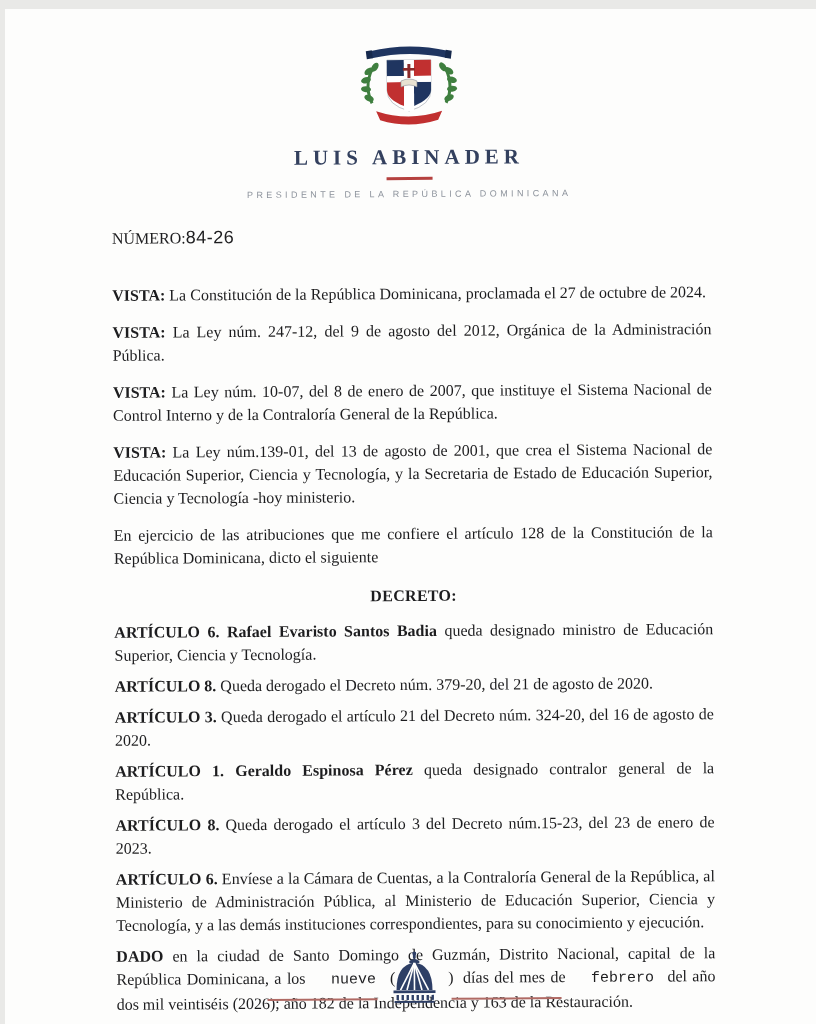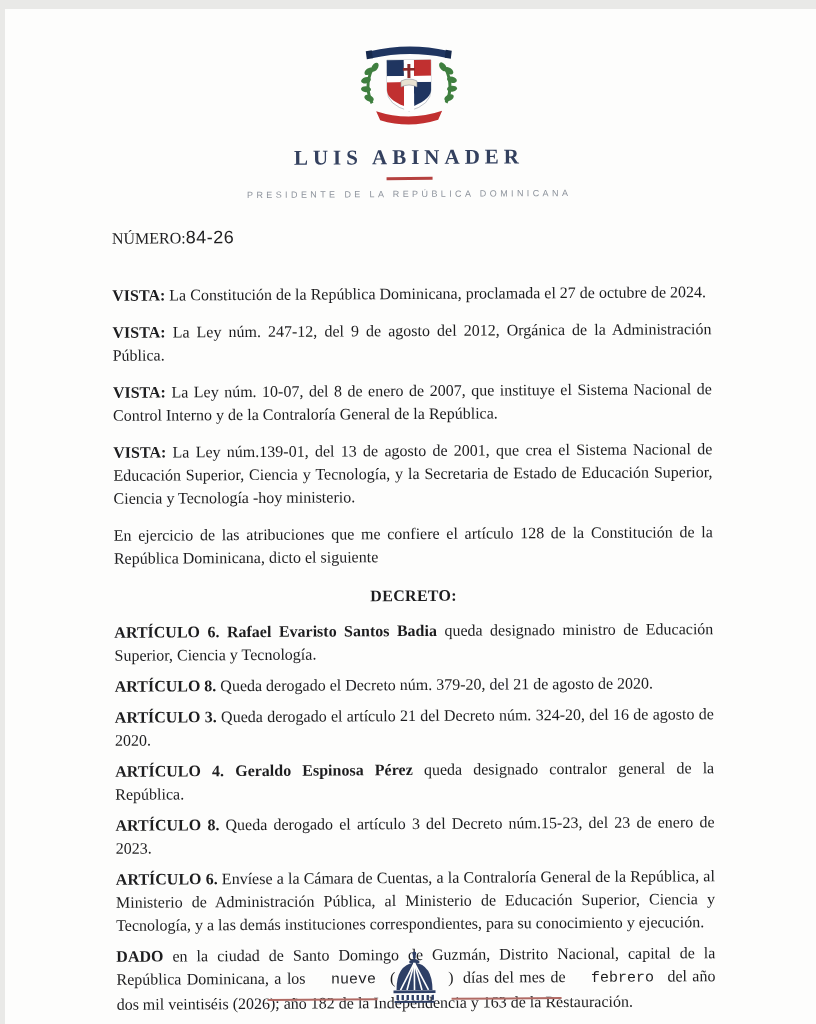--- a/index.html
+++ b/index.html
@@ -141,21 +141,21 @@
       <p class="para">En ejercicio de las atribuciones que me confiere el artículo 128 de la Constitución de la República Dominicana, dicto el siguiente</p>
 
       <p class="decreto">DECRETO:</p>
 
       <p class="para article"><b>ARTÍCULO 6.</b><b> Rafael Evaristo Santos Badia</b><span> queda designado ministro de Educación Superior, Ciencia y Tecnología.</span></p>
 
       <p class="para article"><b>ARTÍCULO 8.</b><b></b><span> Queda derogado el Decreto núm. 379-20, del 21 de agosto de 2020.</span></p>
 
       <p class="para article"><b>ARTÍCULO 3.</b><b></b><span> Queda derogado el artículo 21 del Decreto núm. 324-20, del 16 de agosto de 2020.</span></p>
 
-      <p class="para article"><b>ARTÍCULO 4.</b><b> Geraldo Espinosa Pérez</b><span> queda designado contralor general de la República.</span></p>
+      <p class="para article"><b>ARTÍCULO 1.</b><b> Geraldo Espinosa Pérez</b><span> queda designado contralor general de la República.</span></p>
 
       <p class="para article"><b>ARTÍCULO 8.</b><b></b><span> Queda derogado el artículo 3 del Decreto núm.15-23, del 23 de enero de 2023.</span></p>
 
       <p class="para article"><b>ARTÍCULO 6.</b><b></b><span> Envíese a la Cámara de Cuentas, a la Contraloría General de la República, al Ministerio de Administración Pública, al Ministerio de Educación Superior, Ciencia y Tecnología, y a las demás instituciones correspondientes, para su conocimiento y ejecución.</span></p>
 
       <p class="para"><b>DADO</b><span> en la ciudad de Santo Domingo de Guzmán, Distrito Nacional, capital de la República Dominicana, a los </span><span class="fill fill-day">nueve</span><span class="paren-open">(</span><span class="fill fill-num">9</span><span class="paren-close">)</span><span> días del mes de </span><span class="fill fill-month">febrero</span><span> del año dos mil veintiséis (2026); año 182 de la Independencia y 163 de la Restauración.</span></p>
 
     </div>
 
     <div class="footer">

